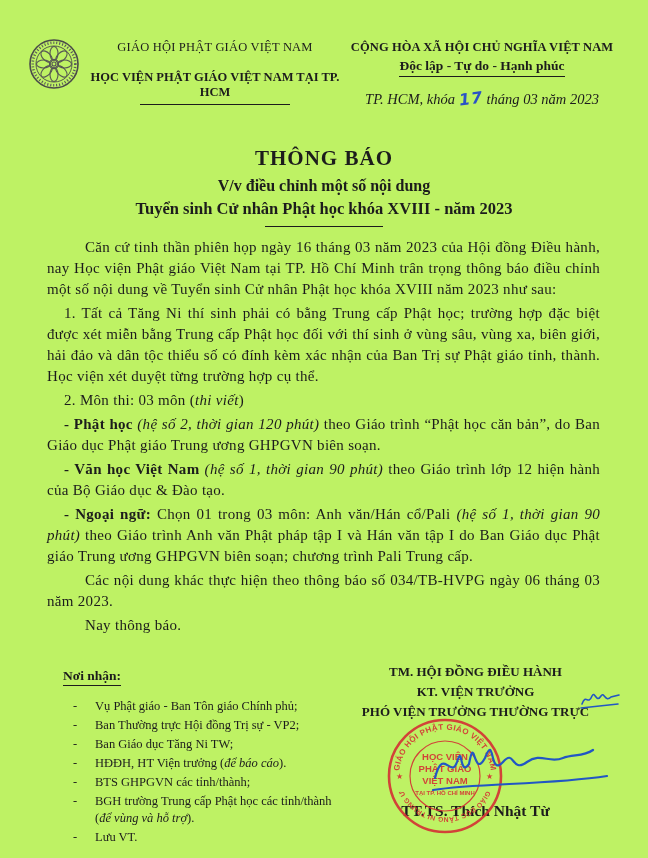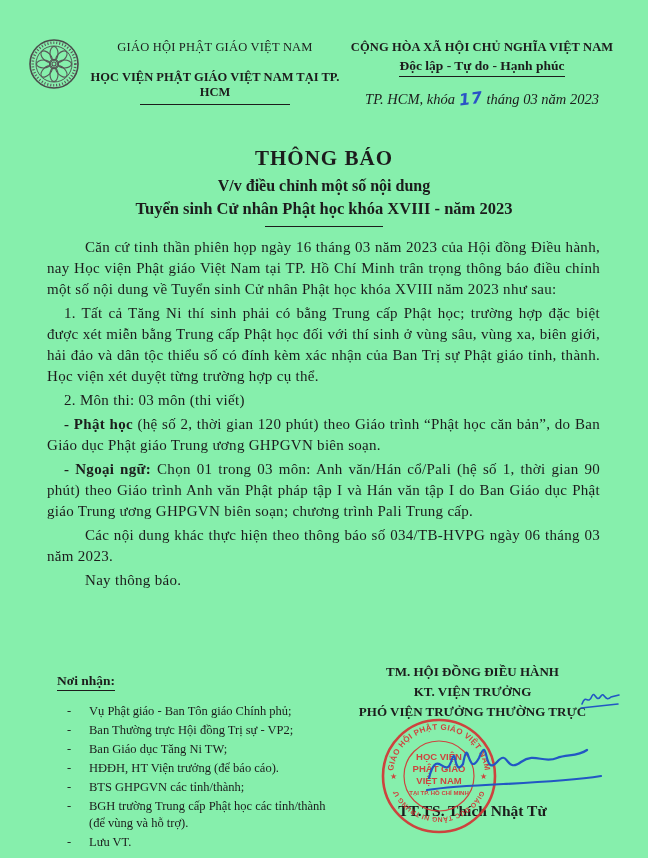--- a/index.html
+++ b/index.html
@@ -1,17 +1,17 @@
 <!DOCTYPE html>
 <html><head>
 <meta charset="utf-8">
 <style>
   html,body{margin:0;padding:0;background:#e8e8e8;}
   .page{
-    position:relative;width:648px;height:858px;background:#86efac;
+    position:relative;width:648px;height:858px;background:#bef264;
     font-family:"Liberation Serif","DejaVu Serif",serif;color:#1c1c1c;
     overflow:hidden;margin:0 auto;
   }
   
   .header-row{position:absolute;top:36px;left:28px;right:34px;display:flex;}
   .hdr-left{width:322px;display:flex;align-items:flex-start;}
   .emblem{width:52px;height:52px;flex:0 0 52px;margin-top:2px;}
   .hdr-left-text{flex:1;text-align:center;padding-top:4px;}
   .org-parent{font-size:12.5px;letter-spacing:.2px;}
   .org-name{font-size:12.5px;font-weight:bold;margin-top:15px;}
@@ -31,23 +31,23 @@
   .title-sub1{font-size:16px;font-weight:bold;margin-top:6px;}
   .title-sub2{font-size:16.5px;font-weight:bold;margin-top:4px;}
   .title-rule{width:118px;border-top:1.6px solid #1c1c1c;margin:7px auto 0;}
   
   .body-text{position:absolute;top:237px;left:47px;right:48px;
              font-size:15px;line-height:21px;text-align:justify;letter-spacing:.3px;}
   .body-text p{margin:0 0 3px 0;}
   .ind-lg{text-indent:38px;}
   .ind-sm{text-indent:17px;}
   .b{font-weight:bold;}
-  .i{}
+  .i{font-style:italic;}
   
-  .footer-row{position:absolute;top:662px;left:41px;right:36px;display:flex;align-items:center;}
+  .footer-row{position:absolute;top:662px;left:47px;right:36px;display:flex;}
   .recipients{width:292px;}
   .recip-title{font-size:13.5px;font-weight:bold;display:inline-block;
                border-bottom:1.4px solid #1c1c1c;padding-bottom:1px;margin:6px 0 12px 16px;}
   .recip-list{list-style:none;margin:0;padding:0 0 0 26px;font-size:12.5px;line-height:17px;}
   .recip-list li{position:relative;padding-left:22px;margin-bottom:2px;}
   .recip-list .dash{position:absolute;left:0;}
   
   .sign-col{flex:1;position:relative;text-align:center;height:196px;}
   .sign-line{font-size:13px;font-weight:bold;line-height:20px;}
   .sign-name{position:absolute;top:140px;left:0;width:100%;
@@ -106,20 +106,21 @@
     <div class="title-rule"></div>
   </div>
 
   <div class="body-text">
     <p class="ind-lg">Căn cứ tinh thần phiên họp ngày 16 tháng 03 năm 2023 của Hội đồng Điều hành, nay Học viện Phật giáo Việt Nam tại TP. Hồ Chí Minh trân trọng thông báo điều chỉnh một số nội dung về Tuyển sinh Cử nhân Phật học khóa XVIII năm 2023 như sau:</p>
     <p class="ind-sm">1. Tất cả Tăng Ni thí sinh phải có bằng Trung cấp Phật học; trường hợp đặc biệt được xét miễn bằng Trung cấp Phật học đối với thí sinh ở vùng sâu, vùng xa, biên giới, hải đảo và dân tộc thiểu số có đính kèm xác nhận của Ban Trị sự Phật giáo tỉnh, thành. Học viện xét duyệt từng trường hợp cụ thể.</p>
     <p class="ind-sm"><span>2. Môn thi: 03 môn (</span><span class="i">thi viết</span><span>)</span></p>
 
     <p class="ind-sm"><span class="b">- </span><span class="b">Phật học</span><span> </span><span class="i">(hệ số 2, thời gian 120 phút)</span><span> theo Giáo trình “Phật học căn bản”, do Ban Giáo dục Phật giáo Trung ương GHPGVN biên soạn.</span></p>
 
+    <p class="ind-sm"><span class="b">- </span><span class="b">Văn học Việt Nam</span><span> </span><span class="i">(hệ số 1, thời gian 90 phút)</span><span> theo Giáo trình lớp 12 hiện hành của Bộ Giáo dục &amp; Đào tạo.</span></p>
 
     <p class="ind-sm"><span class="b">- </span><span class="b">Ngoại ngữ:</span><span> Chọn 01 trong 03 môn: Anh văn/Hán cổ/Pali </span><span class="i">(hệ số 1, thời gian 90 phút)</span><span> theo Giáo trình Anh văn Phật pháp tập I và Hán văn tập I do Ban Giáo dục Phật giáo Trung ương GHPGVN biên soạn; chương trình Pali Trung cấp.</span></p>
 
     <p class="ind-lg">Các nội dung khác thực hiện theo thông báo số 034/TB-HVPG ngày 06 tháng 03 năm 2023.</p>
     <p class="ind-lg">Nay thông báo.</p>
   </div>
 
   <div class="footer-row">
 
     <div class="recipients">

